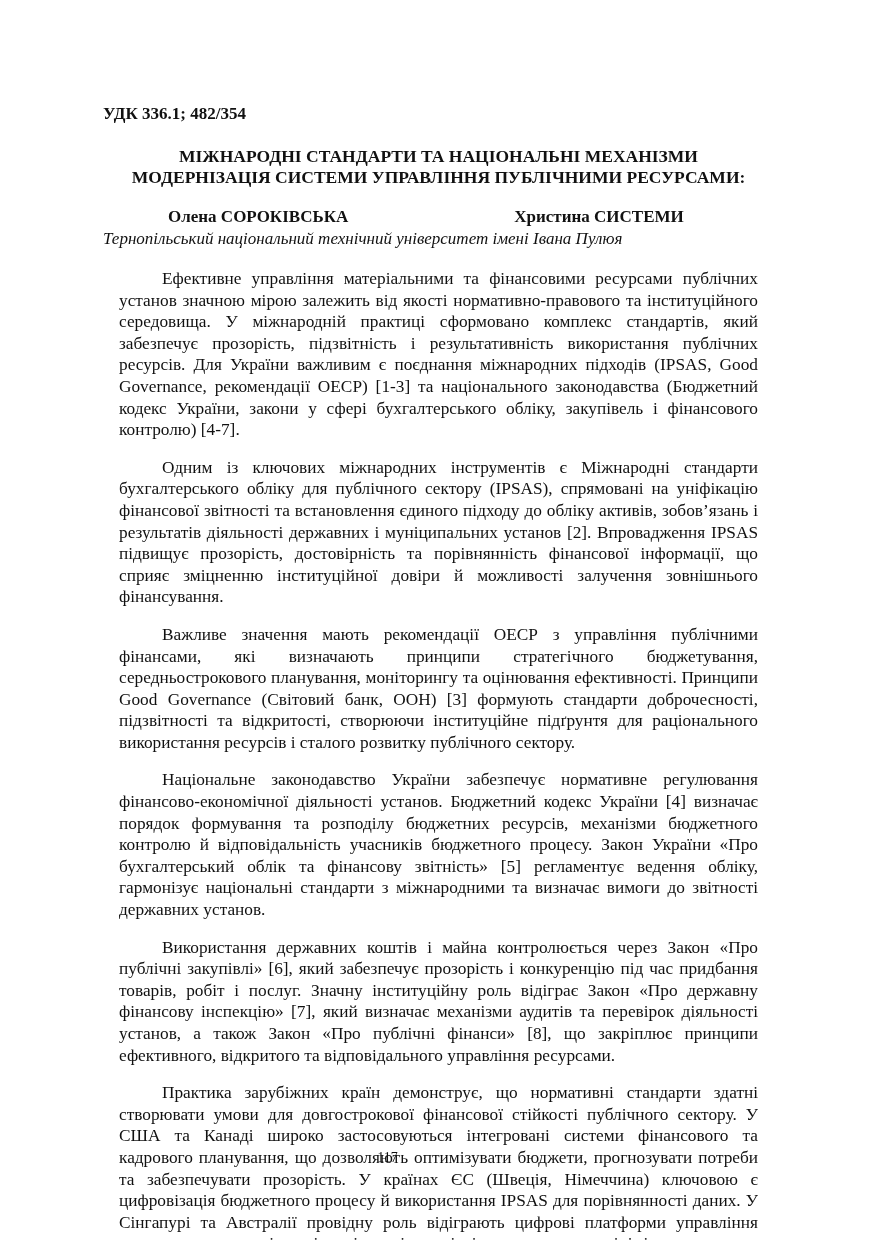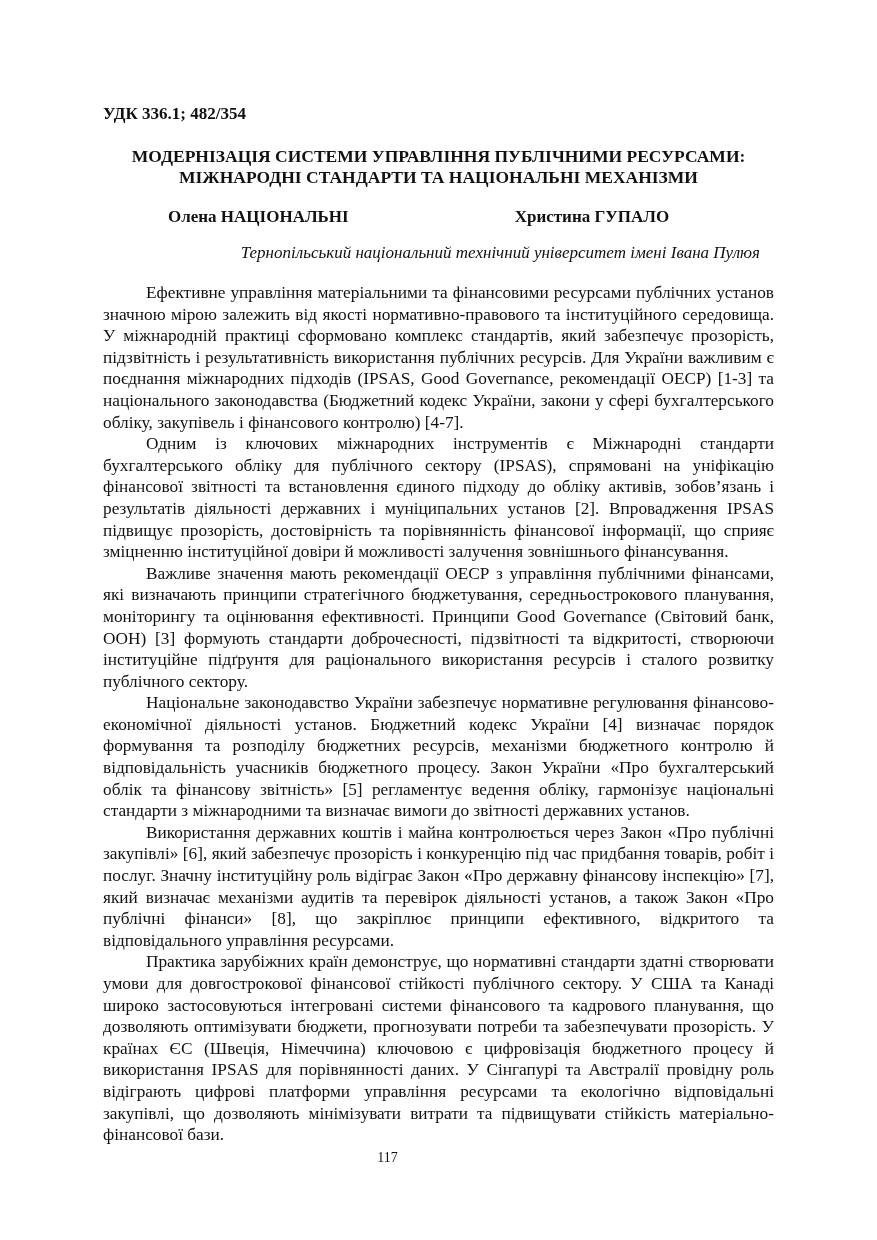--- a/index.html
+++ b/index.html
@@ -3,39 +3,39 @@
 <meta charset="utf-8">
 <style>
   html, body { margin: 0; padding: 0; background: #ffffff; }
   body { width: 877px; height: 1240px; position: relative; overflow: hidden; color: #111; font-family: "Liberation Serif", "DejaVu Serif", serif; }
   .page { position: absolute; left: 103px; top: 103px; width: 671px; }
   .udk { font-weight: bold; font-size: 17px; line-height: 22px; margin: 0; }
   .title { font-weight: bold; font-size: 17.5px; line-height: 21px; text-align: center; margin: 21px 0 0 0; text-transform: none; }
   .authors { display: flex; margin-top: 18px; font-weight: bold; font-size: 17px; line-height: 22px; }
   .author1 { margin-left: 65px; }
   .author2 { margin-left: 166px; }
-  .affil { font-style: italic; font-size: 17px; line-height: 21px; text-align: right; margin: 14px; }
+  .affil { font-style: italic; font-size: 17px; line-height: 21px; text-align: left; margin: 0; }
   .body { margin-top: 19px; }
-  .para { font-size: 17.3px; line-height: 21.6px; text-align: justify; text-indent: 43px; margin: 0; hyphens: none; }
+  .para { font-size: 17.3px; line-height: 21.6px; text-align: justify; text-indent: 43px; margin: 16px; hyphens: none; }
   .pagenum { position: absolute; left: 0; width: 775px; top: 1149px; text-align: center; font-size: 14px; line-height: 18px; }
 </style>
 </head>
 <body>
 
 <div class="page">
   <p class="udk">УДК 336.1; 482/354</p>
 
   <div class="title">
+    <div>МІЖНАРОДНІ СТАНДАРТИ ТА НАЦІОНАЛЬНІ МЕХАНІЗМИ</div>
     <div>МОДЕРНІЗАЦІЯ СИСТЕМИ УПРАВЛІННЯ ПУБЛІЧНИМИ РЕСУРСАМИ:</div>
-    <div>МІЖНАРОДНІ СТАНДАРТИ ТА НАЦІОНАЛЬНІ МЕХАНІЗМИ</div>
   </div>
 
   <div class="authors">
-    <span class="author1">Олена НАЦІОНАЛЬНІ</span>
-    <span class="author2">Христина ГУПАЛО</span>
+    <span class="author1">Олена СОРОКІВСЬКА</span>
+    <span class="author2">Христина СИСТЕМИ</span>
   </div>
   <p class="affil">Тернопільський національний технічний університет імені Івана Пулюя</p>
 
   <div class="body">
     <p class="para">Ефективне управління матеріальними та фінансовими ресурсами публічних установ значною мірою залежить від якості нормативно-правового та інституційного середовища. У міжнародній практиці сформовано комплекс стандартів, який забезпечує прозорість, підзвітність і результативність використання публічних ресурсів. Для України важливим є поєднання міжнародних підходів (IPSAS, Good Governance, рекомендації ОЕСР) [1-3] та національного законодавства (Бюджетний кодекс України, закони у сфері бухгалтерського обліку, закупівель і фінансового контролю) [4-7].</p>
     <p class="para">Одним із ключових міжнародних інструментів є Міжнародні стандарти бухгалтерського обліку для публічного сектору (IPSAS), спрямовані на уніфікацію фінансової звітності та встановлення єдиного підходу до обліку активів, зобов’язань і результатів діяльності державних і муніципальних установ [2]. Впровадження IPSAS підвищує прозорість, достовірність та порівнянність фінансової інформації, що сприяє зміцненню інституційної довіри й можливості залучення зовнішнього фінансування.</p>
     <p class="para">Важливе значення мають рекомендації ОЕСР з управління публічними фінансами, які визначають принципи стратегічного бюджетування, середньострокового планування, моніторингу та оцінювання ефективності. Принципи Good Governance (Світовий банк, ООН) [3] формують стандарти доброчесності, підзвітності та відкритості, створюючи інституційне підґрунтя для раціонального використання ресурсів і сталого розвитку публічного сектору.</p>
     <p class="para">Національне законодавство України забезпечує нормативне регулювання фінансово-економічної діяльності установ. Бюджетний кодекс України [4] визначає порядок формування та розподілу бюджетних ресурсів, механізми бюджетного контролю й відповідальність учасників бюджетного процесу. Закон України «Про бухгалтерський облік та фінансову звітність» [5] регламентує ведення обліку, гармонізує національні стандарти з міжнародними та визначає вимоги до звітності державних установ.</p>
     <p class="para">Використання державних коштів і майна контролюється через Закон «Про публічні закупівлі» [6], який забезпечує прозорість і конкуренцію під час придбання товарів, робіт і послуг. Значну інституційну роль відіграє Закон «Про державну фінансову інспекцію» [7], який визначає механізми аудитів та перевірок діяльності установ, а також Закон «Про публічні фінанси» [8], що закріплює принципи ефективного, відкритого та відповідального управління ресурсами.</p>
     <p class="para">Практика зарубіжних країн демонструє, що нормативні стандарти здатні створювати умови для довгострокової фінансової стійкості публічного сектору. У США та Канаді широко застосовуються інтегровані системи фінансового та кадрового планування, що дозволяють оптимізувати бюджети, прогнозувати потреби та забезпечувати прозорість. У країнах ЄС (Швеція, Німеччина) ключовою є цифровізація бюджетного процесу й використання IPSAS для порівнянності даних. У Сінгапурі та Австралії провідну роль відіграють цифрові платформи управління ресурсами та екологічно відповідальні закупівлі, що дозволяють мінімізувати витрати та підвищувати стійкість матеріально-фінансової бази.</p>

